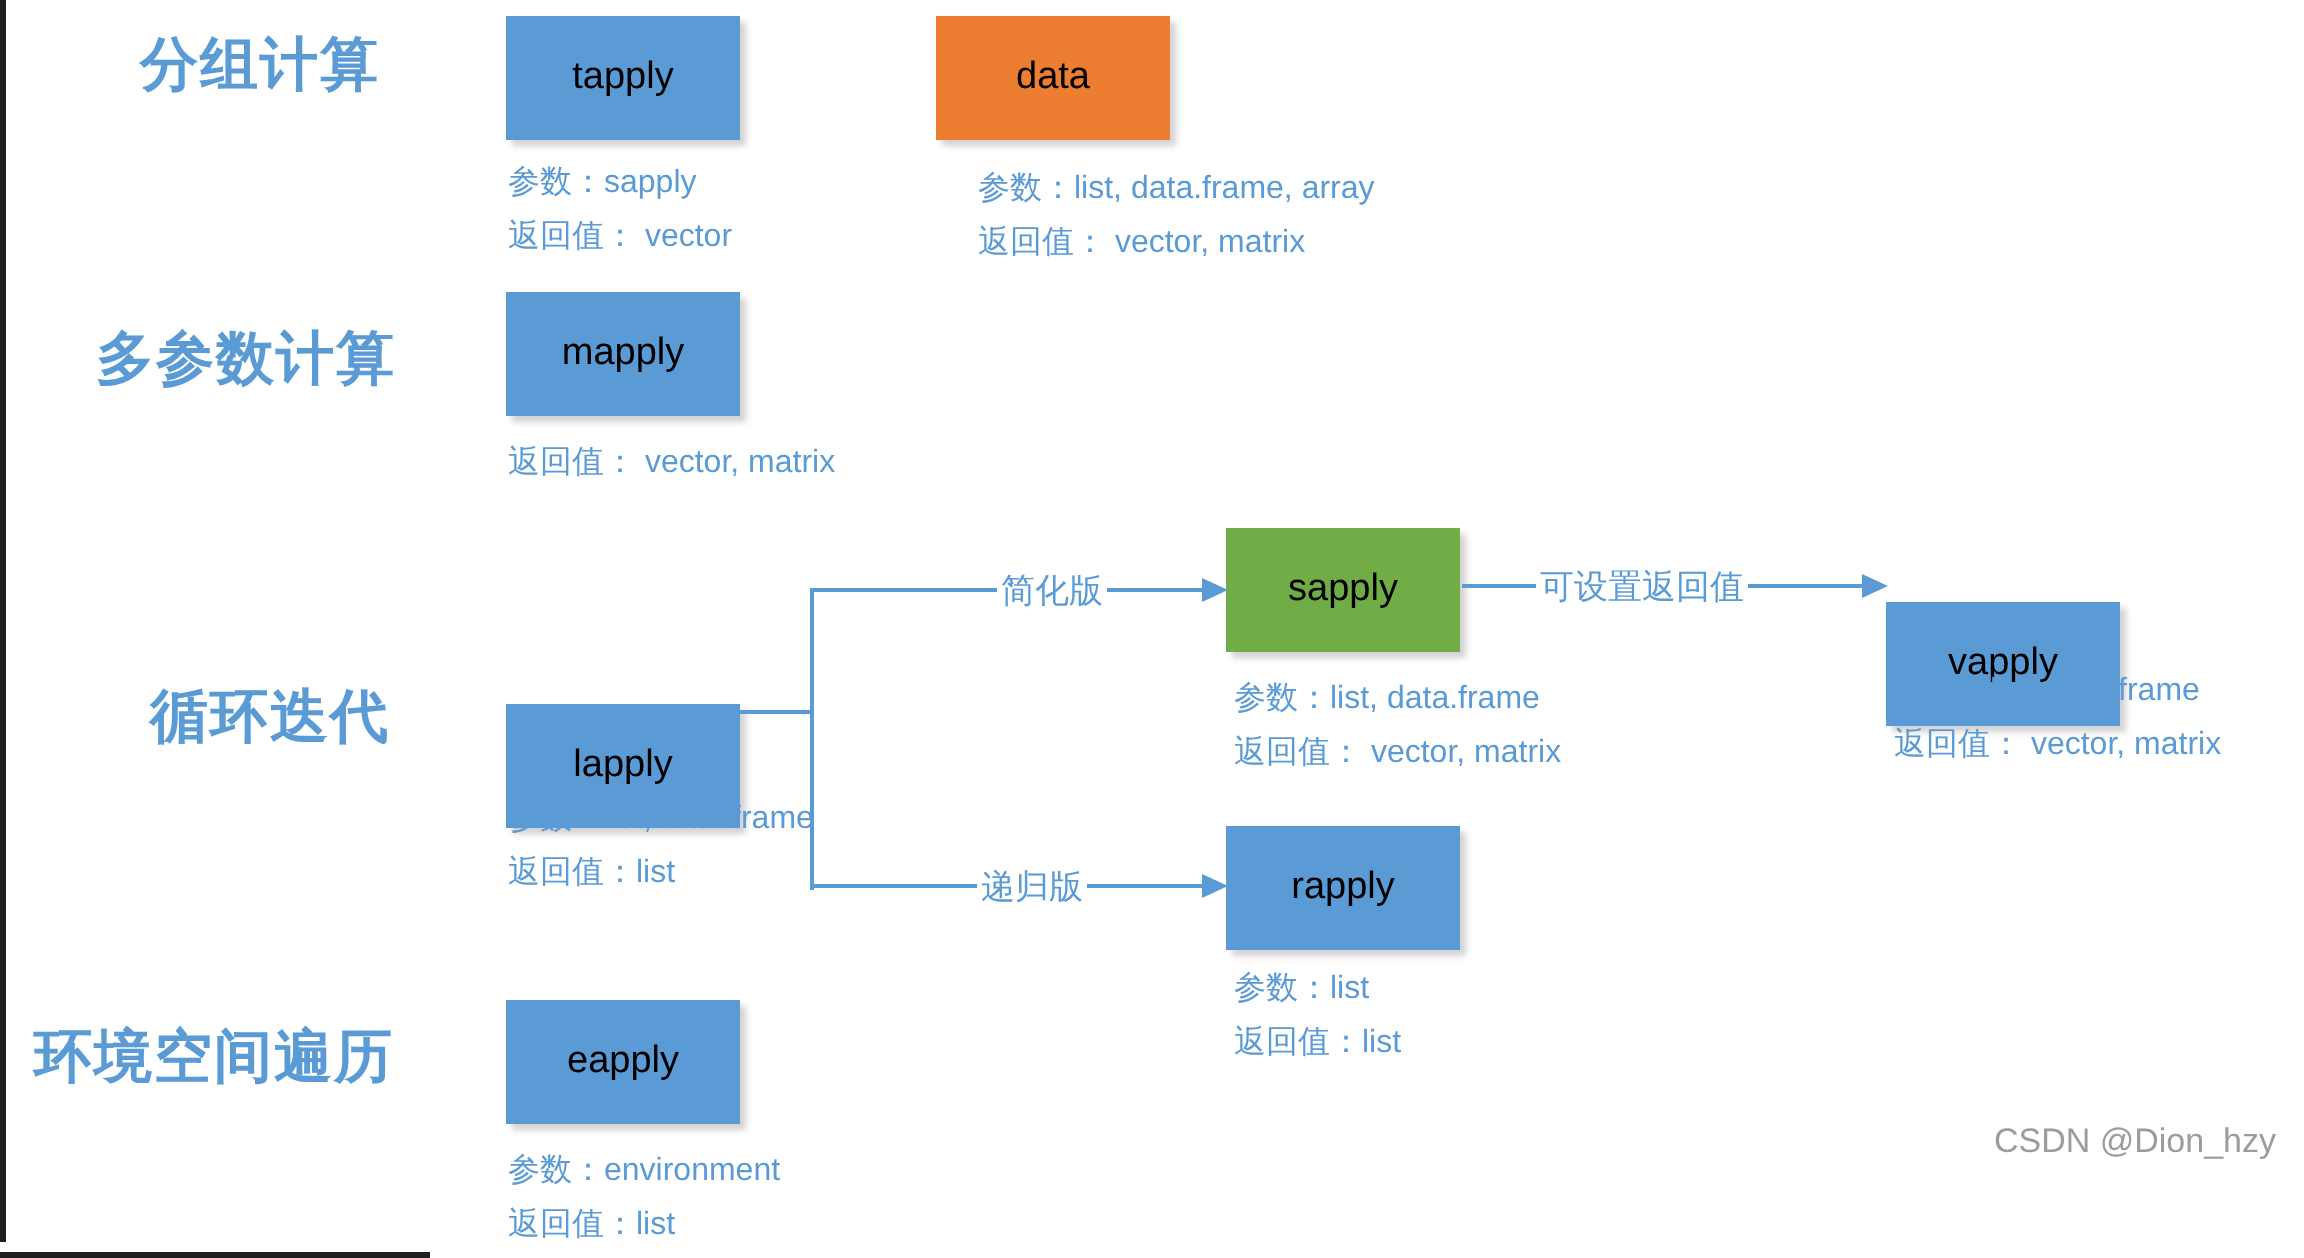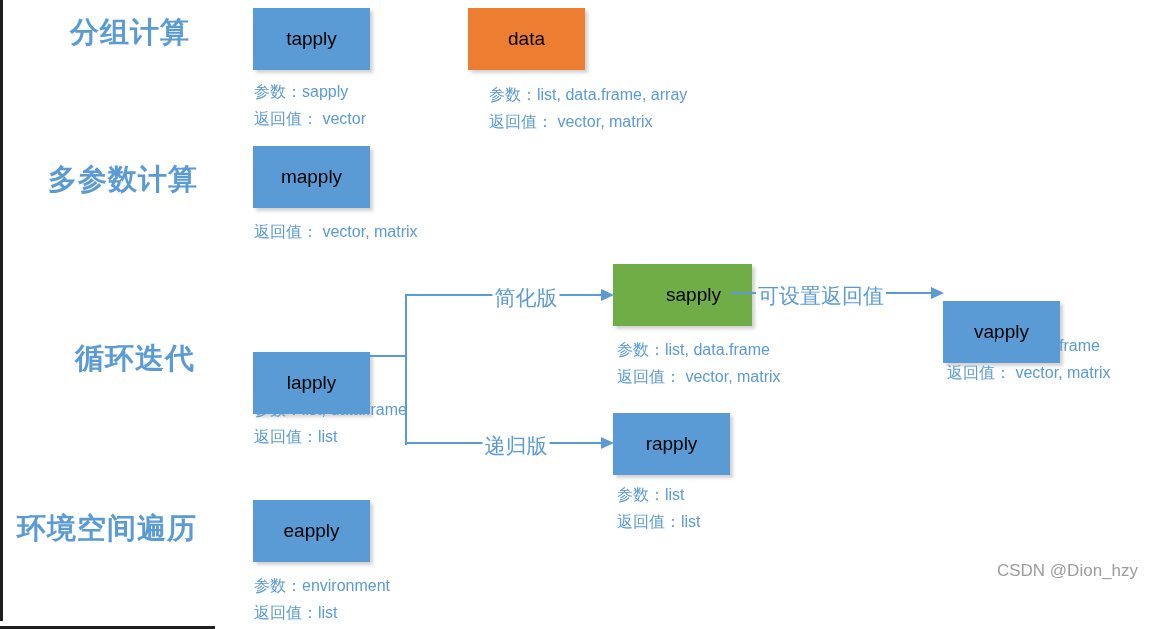--- a/index.html
+++ b/index.html
@@ -25,21 +25,21 @@
   .fn-box{
     position:absolute;
     width:117px;height:62px;
     display:flex;align-items:center;justify-content:center;
     color:#000000;
     font-size:19px;
     box-shadow:3px 3px 3px rgba(130,130,130,0.35);
   }
   .fn-blue{background:#5B9BD5;}
   .fn-orange{background:#ED7D31;}
-  .fn-green{background:#70AD47;padding-left:22px;}
+  .fn-green{background:#70AD47;}
 
   .params{
     position:absolute;
     color:#5B9BD5;
     font-size:16px;
     line-height:27px;
     white-space:nowrap;
   }
 
   .hline{position:absolute;height:2px;background:#5B9BD5;}
@@ -47,21 +47,21 @@
   .arrowhead{
     position:absolute;width:0;height:0;
     border-top:6px solid transparent;
     border-bottom:6px solid transparent;
     border-left:13px solid #5B9BD5;
   }
   .edge-label{
     position:absolute;
     transform:translateX(-50%);
     color:#5B9BD5;
-    font-size:21px;
+    font-size:17px;
     background:#ffffff;
     padding:0 2px;
     white-space:nowrap;
   }
   .watermark{
     position:absolute;
     right:14px;top:561px;
     color:#9C9C9C;
     font-size:17px;
     white-space:nowrap;

